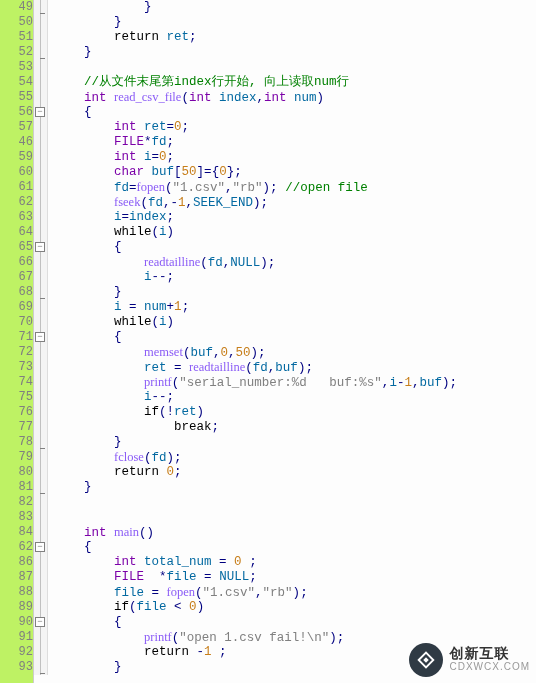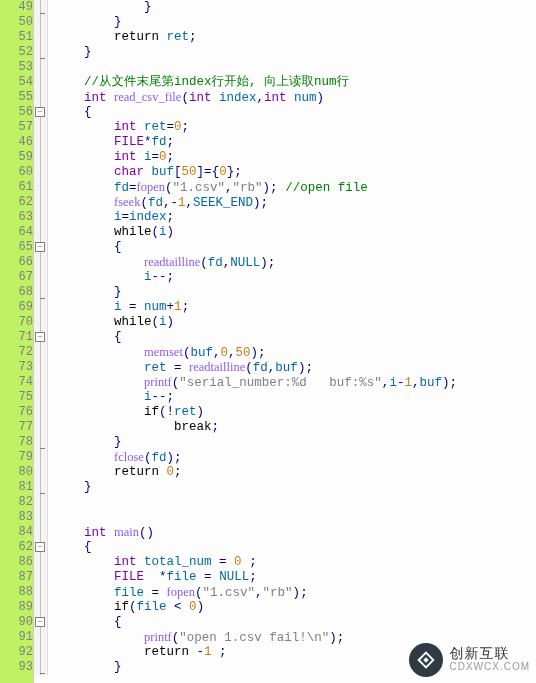--- a/index.html
+++ b/index.html
@@ -85,21 +85,21 @@
   }
   .brand .logo {
     width: 34px; height: 34px;
     background: #2f3a44;
     border-radius: 50%;
     display: flex;
     align-items: center;
     justify-content: center;
   }
   .brand .logo svg { display:block; }
-  .brand .txt { color: #333; font-size: 14px; font-weight: 400; letter-spacing: 1px;}
+  .brand .txt { color: #333; font-size: 14px; font-weight: 700; letter-spacing: 1px;}
   .brand .sub { color: #999; font-size: 10px; letter-spacing: 1px; margin-top:-2px;}
 </style>
 </head>
 <body>
 
 <div class="wrap">
   <div class="gutter" id="gutter">
       <div>49</div>
       <div>50</div>
       <div>51</div>

